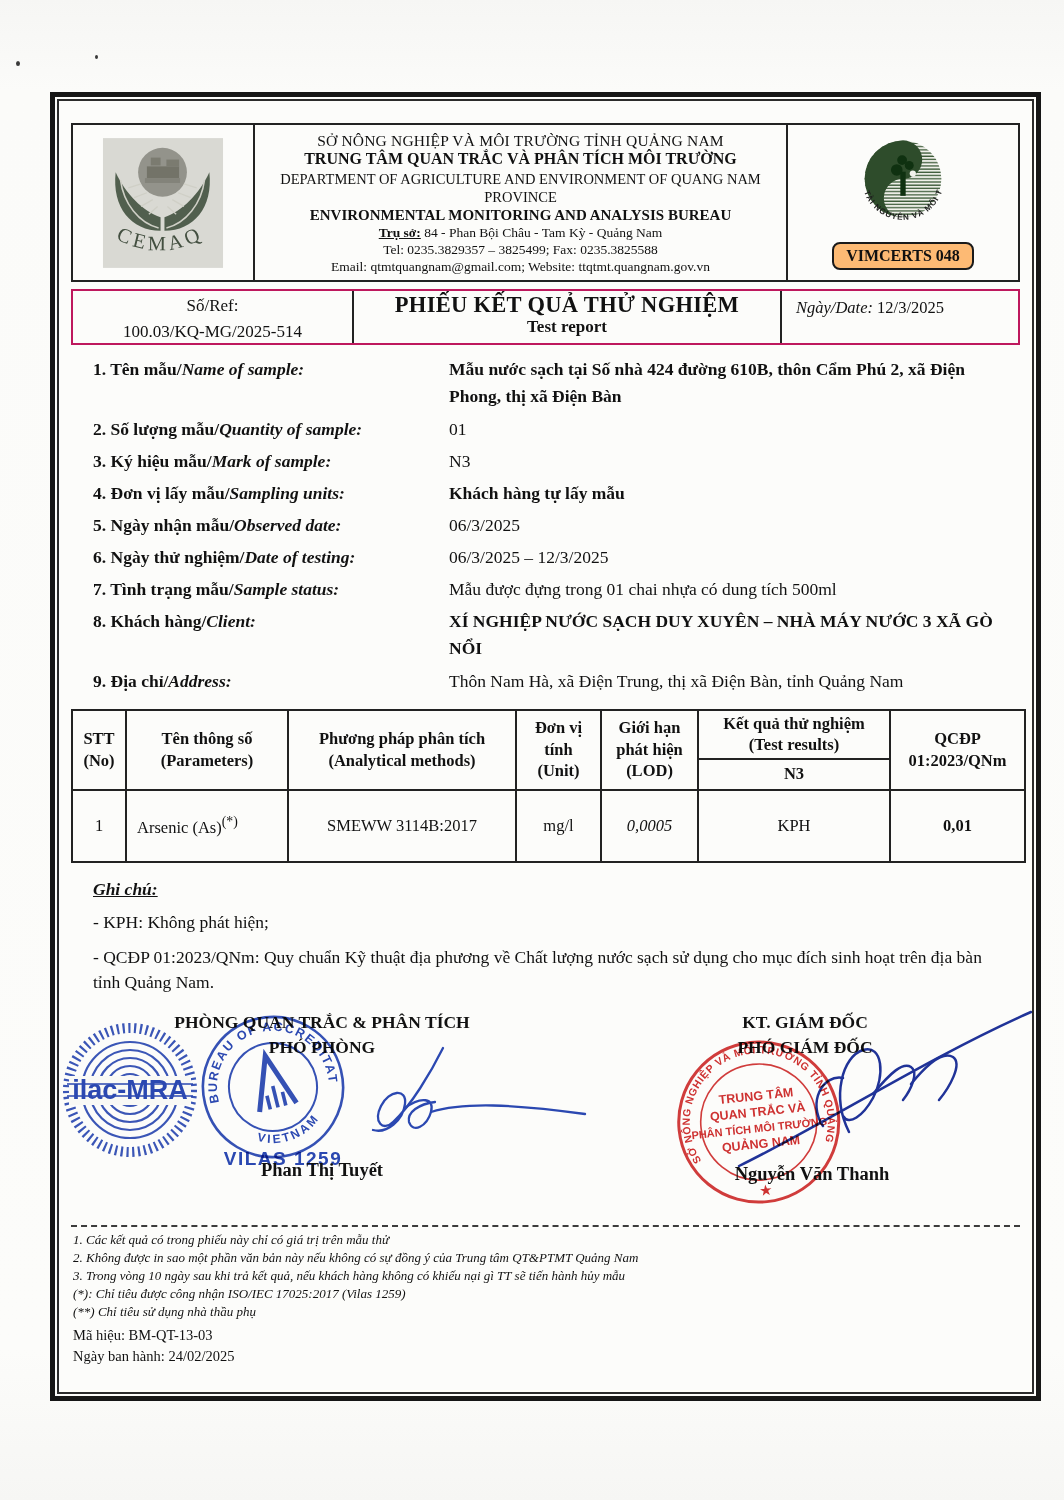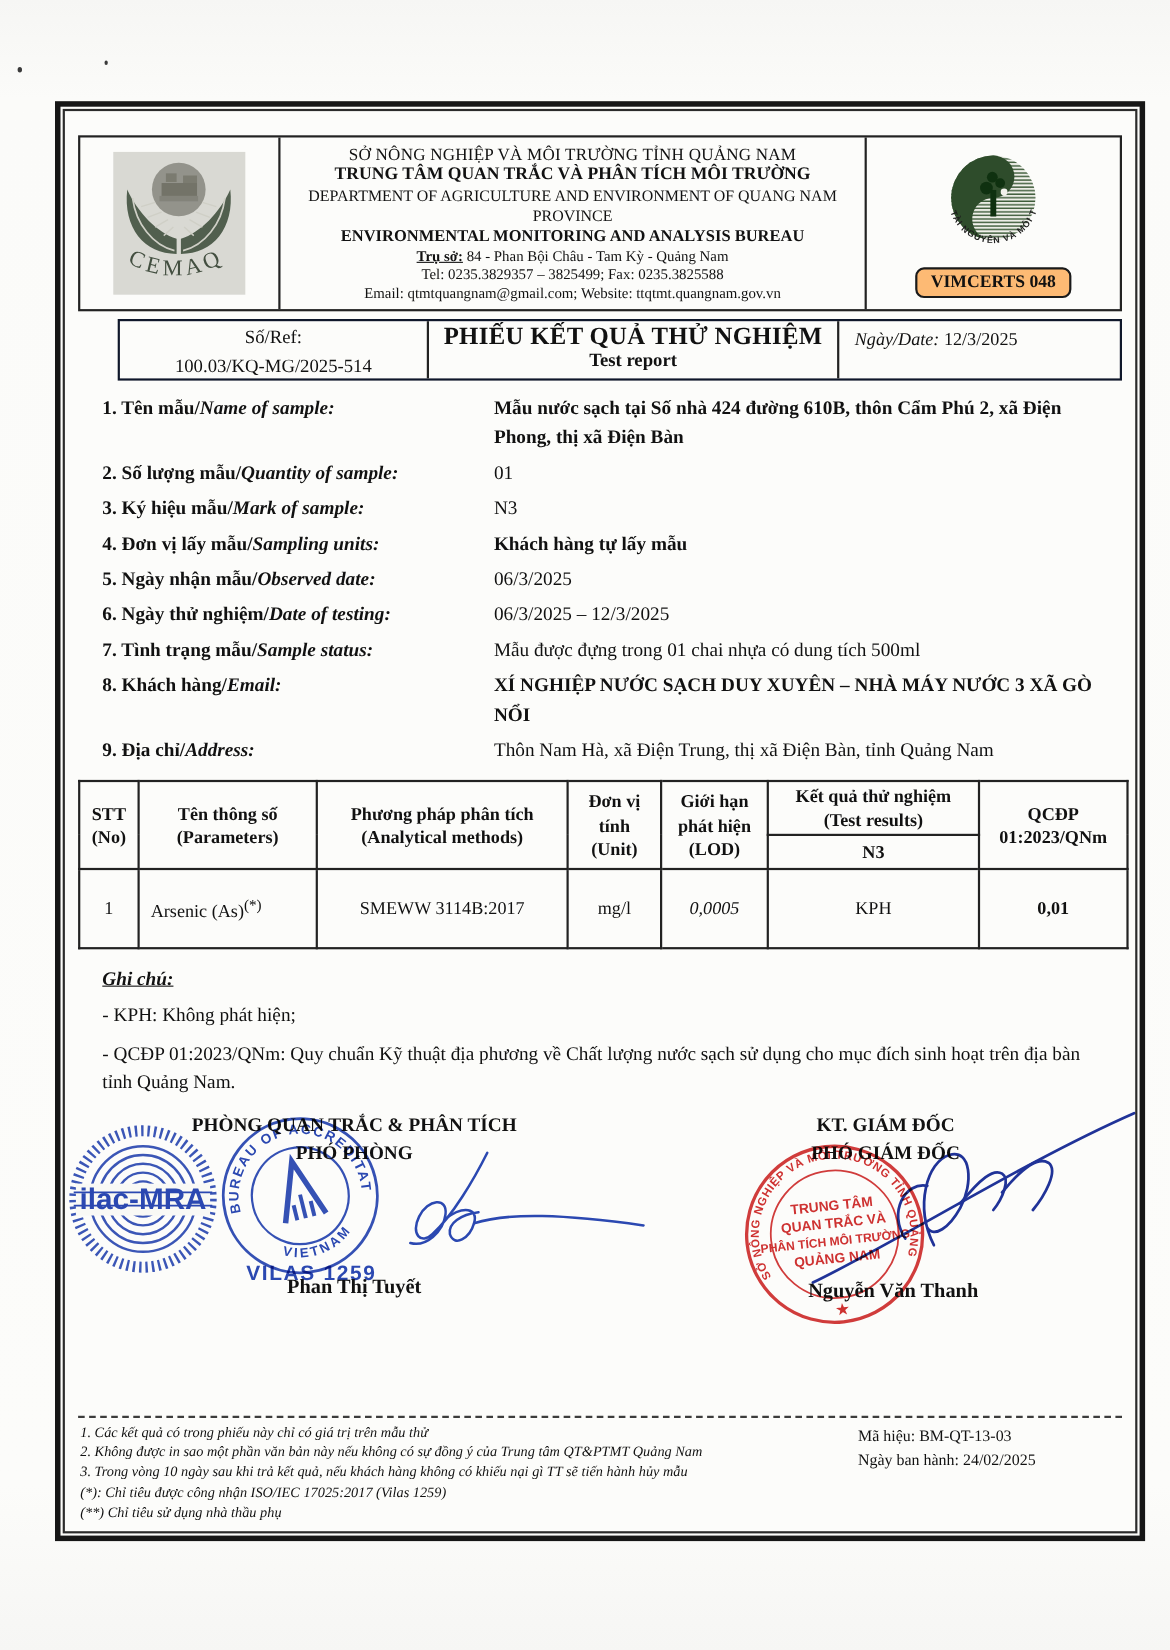--- a/index.html
+++ b/index.html
@@ -29,26 +29,26 @@
   .hc3 { font-size:14.5px; line-height:1.25; margin-top:2px; }
   .hc4 { font-size:15px; font-weight:bold; margin-top:1px; }
   .hc5, .hc6, .hc7 { font-size:13.5px; margin-top:1px; }
   .hc5 .hq { font-weight:bold; text-decoration:underline; }
   .vimcerts {
     border:2px solid #1a1a1a; border-radius:8px; padding:3px 12px;
     font-weight:bold; font-size:16px; background:#fdba74;
   }
 
   
-  .ref-row { margin-top:7px; border:2px solid #0f172a; display:flex; height:56px;margin-left:36px; }
+  .ref-row { margin-top:7px; border:2px solid #be185d; display:flex; height:56px; }
   .ref-cell { width:281px; border-right:2px solid #222; text-align:center; font-size:17px; line-height:1.5; padding-top:2px; }
   .title-cell { flex:1; text-align:center; }
   .title-vi { font-size:22.5px; font-weight:bold; letter-spacing:.3px; margin-top:1px; }
   .title-en { font-size:17px; font-weight:bold; margin-top:-1px; }
-  .date-cell { width:257px; border-left:2px solid #222; font-size:16.5px; padding:7px 12px 0 14px; }
+  .date-cell { width:238px; border-left:2px solid #222; font-size:16.5px; padding:7px 12px 0 14px; }
   .date-cell .lbl { font-style:italic; }
 
   
   .items { margin:11px 6px 0 22px; }
   .item-row { display:flex; margin-bottom:5px; font-size:17.5px; line-height:1.55; }
   .item-label { width:356px; font-weight:bold; flex-shrink:0; }
   .item-label .en { font-style:italic; }
   .item-value { flex:1; }
   .v-bold { font-weight:bold; }
 
@@ -82,21 +82,21 @@
   .vilas-text { position:absolute; left:137px; top:140px; width:150px; text-align:center;
     font-family:"Liberation Sans", sans-serif; font-weight:bold; font-size:19px; letter-spacing:1.5px; color:#2b49b5; mix-blend-mode:multiply; }
   .stamp-red { left:591px; top:29px; transform:rotate(-6deg); }
   .sig-ink { position:absolute; mix-blend-mode:multiply; }
   .sig-ink-left { left:252px; top:36px; }
   .sig-ink-right { left:660px; top:-4px; }
 
   .spacer { flex:1; }
 
   
-  .footer { border-top:2px dashed #3c3c3c; padding:4px 2px 8px; display:flex; justify-content:space-between; }
+  .footer { border-top:2px dashed #3c3c3c; padding:4px 2px 24px; display:flex; justify-content:space-between;flex-direction:column; }
   .f-notes { width:700px; font-size:13px; font-style:italic; line-height:1.4; }
   .f-right { width:238px; font-size:14.5px; line-height:1.5; text-align:left; padding-top:3px; }
 </style>
 </head>
 <body>
 
 <div class="page">
   <div class="artifact" style="left:16px; top:61px; width:4px; height:5px;"></div>
   <div class="artifact" style="left:95px; top:55px; width:3px; height:4px;"></div>
 
@@ -198,21 +198,21 @@
         </div>
         <div class="item-row">
           <div class="item-label"><span>6. Ngày thử nghiệm/</span><span class="en">Date of testing:</span></div>
           <div class="item-value">06/3/2025 – 12/3/2025</div>
         </div>
         <div class="item-row">
           <div class="item-label"><span>7. Tình trạng mẫu/</span><span class="en">Sample status:</span></div>
           <div class="item-value">Mẫu được đựng trong 01 chai nhựa có dung tích 500ml</div>
         </div>
         <div class="item-row">
-          <div class="item-label"><span>8. Khách hàng/</span><span class="en">Email:</span></div>
+          <div class="item-label"><span>8. Khách hàng/</span><span class="en">Client:</span></div>
           <div class="item-value v-bold">XÍ NGHIỆP NƯỚC SẠCH DUY XUYÊN – NHÀ MÁY NƯỚC 3 XÃ GÒ NỔI</div>
         </div>
         <div class="item-row">
           <div class="item-label"><span>9. Địa chỉ/</span><span class="en">Address:</span></div>
           <div class="item-value">Thôn Nam Hà, xã Điện Trung, thị xã Điện Bàn, tỉnh Quảng Nam</div>
         </div>
       </div>
 
       <table class="results">
         <colgroup>

